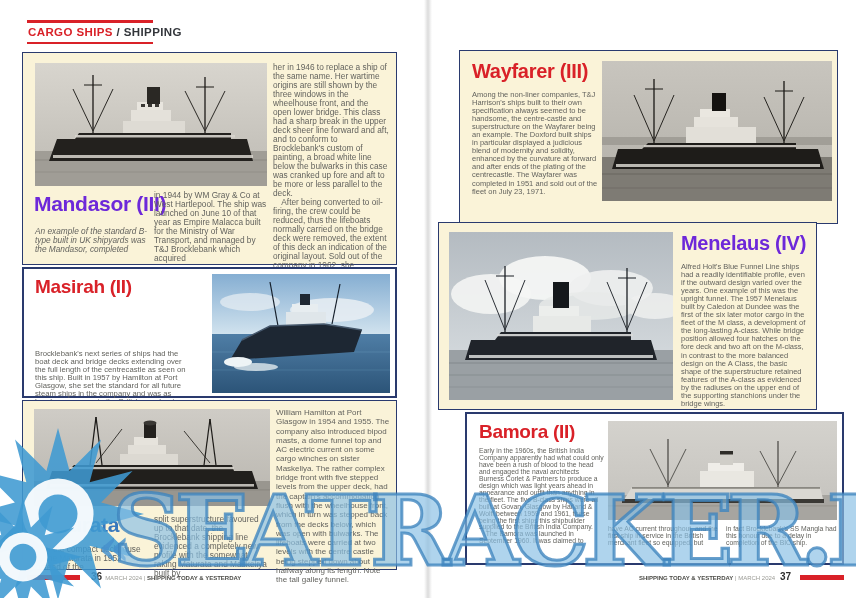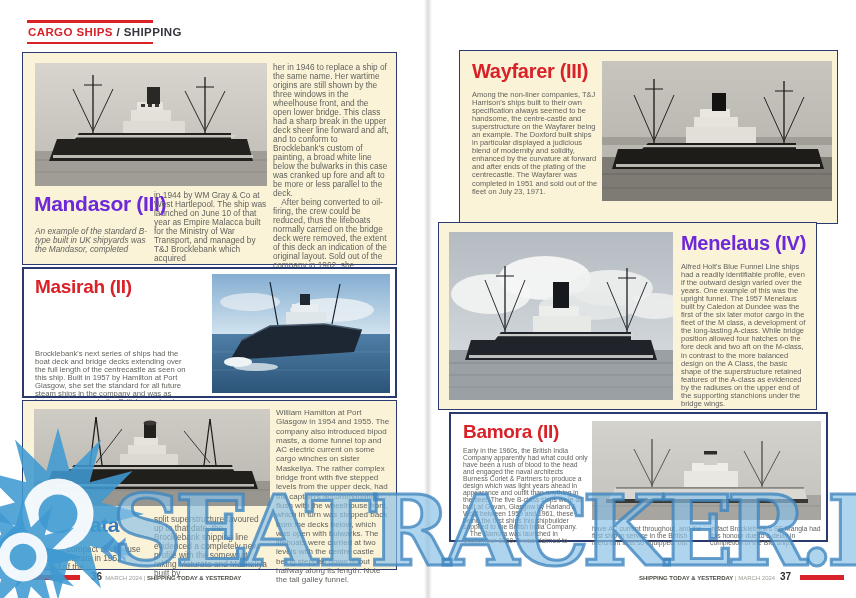--- a/index.html
+++ b/index.html
@@ -225,21 +225,21 @@
         <rect x="104" y="50" width="16" height="26" fill="#15181c"></rect>
         <polygon points="16,128 208,128 202,108 182,108 182,100 52,100 46,108 22,108" fill="#20242a"></polygon>
         <rect x="48" y="102" width="136" height="2.2" fill="#dadcda" opacity=".9"></rect>
         <rect x="20" y="123" width="184" height="3" fill="#dadcda" opacity=".85"></rect>
       </svg>
     </div>
     <div class="title navy" style="left:242px;top:10px;font-size:20px;">Menelaus (IV)</div>
     <div class="bt fs-md" style="left:242px;top:40px;width:128px;">Alfred Holt's Blue Funnel Line ships had a readily identifiable profile, even if the outward design varied over the years. One example of this was the upright funnel. The 1957 Menelaus built by Caledon at Dundee was the first of the six later motor cargo in the fleet of the M class, a development of the long-lasting A-class. While bridge position allowed four hatches on the fore deck and two aft on the M-class, in contrast to the more balanced design on the A Class, the basic shape of the superstructure retained features of the A-class as evidenced by the radiuses on the upper end of the supporting stanchions under the bridge wings.</div>
   </div>
 
-  <div class="box whitebox" style="left:449px;top:412px;width:379px;height:130px;">
+  <div class="box whitebox" style="left:465px;top:412px;width:379px;height:153px;">
     <div class="title red" style="left:12px;top:8px;font-size:19px;">Bamora (II)</div>
     <div class="bt fs-sm" style="left:12px;top:34px;width:126px;">Early in the 1960s, the British India Company apparently had what could only have been a rush of blood to the head and engaged the naval architects Burness Corlet &amp; Partners to produce a design which was light years ahead in appearance and outfit than anything in the fleet. The five B-class ships were all built at Govan, Glasgow by Harland &amp; Wolff between 1959 and 1961, these being the first ships this shipbuilder supplied to the British India Company.
  The Bamora was launched in September 1960. It was claimed to</div>
     <div class="photo" style="left:141px;top:7px;width:229px;height:99px;">
       <svg viewBox="0 0 229 99">
         <defs>
             <linearGradient id="sky6" x1="0" y1="0" x2="0" y2="1">
           <stop offset="0" stop-color="#d4d2cd"></stop>
               <stop offset="1" stop-color="#c3c1bc"></stop>
             </linearGradient>

